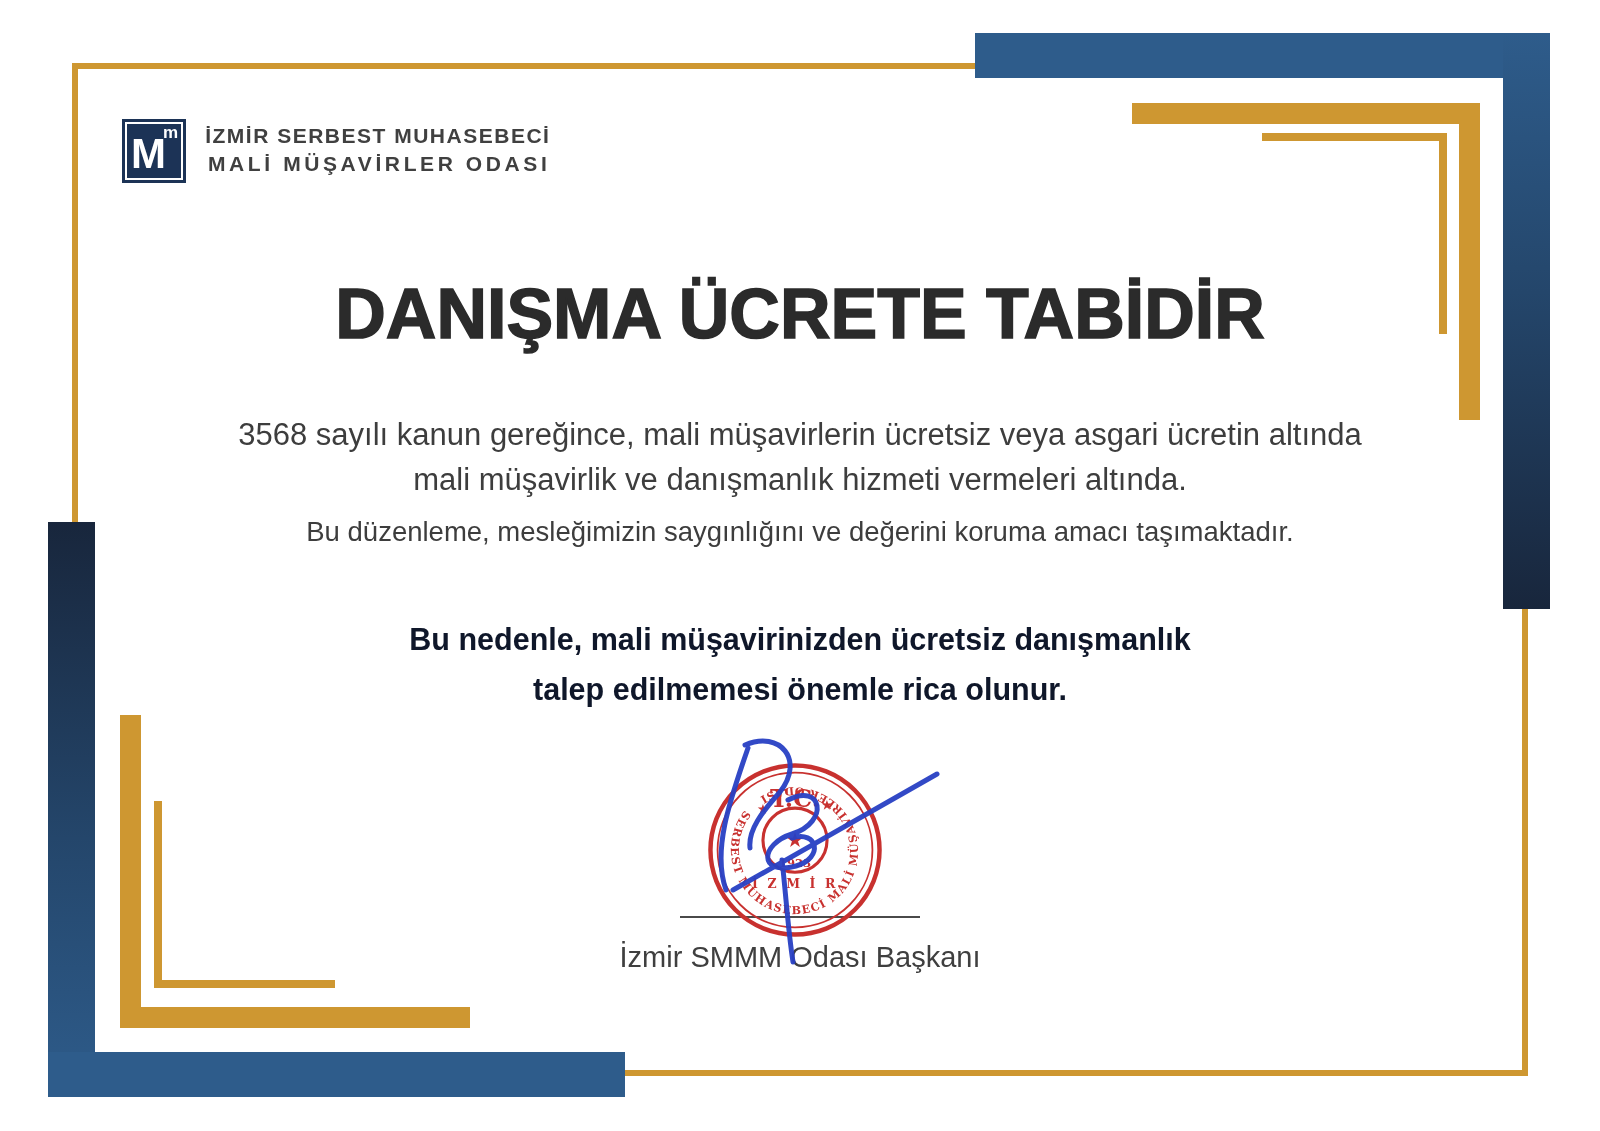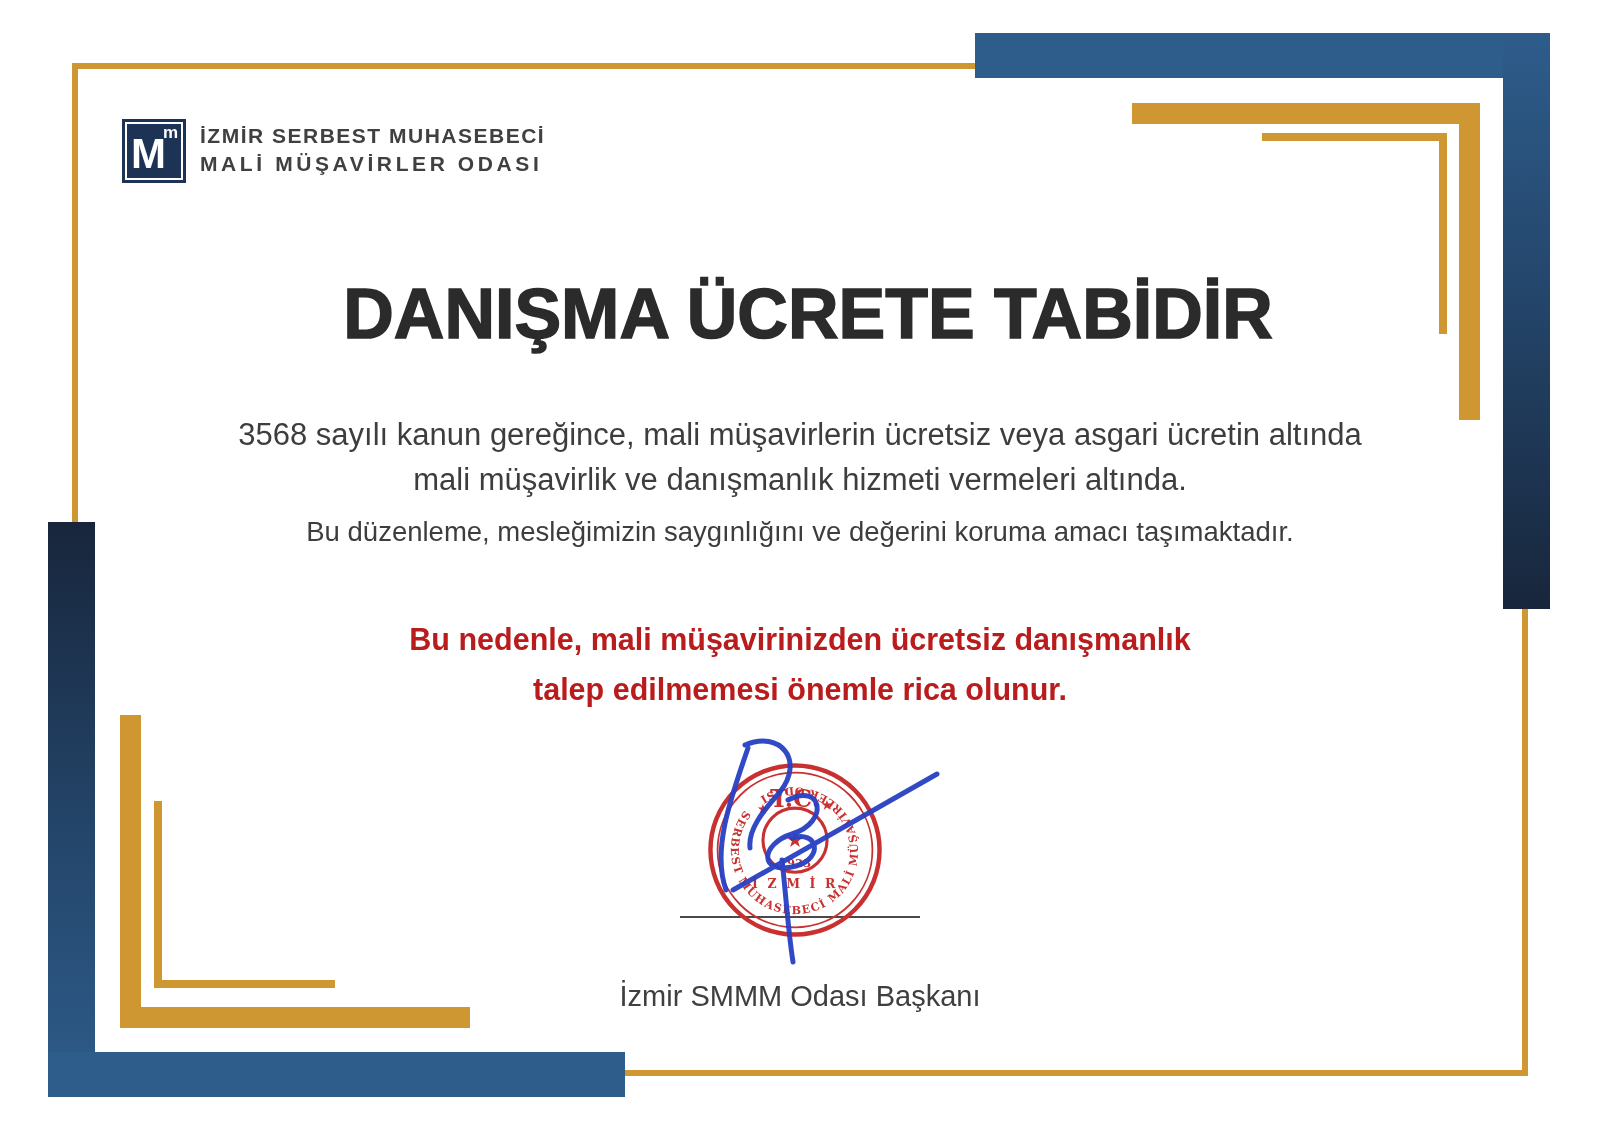--- a/index.html
+++ b/index.html
@@ -55,36 +55,36 @@
   }
   .logo-m-small{
     position:absolute;right:8px;top:5px;color:#fff;font-weight:bold;
     font-size:17px;line-height:1;z-index:2;
   }
   .org-name{
     left:200px;top:122px;z-index:4;color:#404040;font-weight:bold;
     font-size:21px;line-height:28px;
   }
   .org-line1{letter-spacing:1.5px;text-align:right;}
-  .org-line2{letter-spacing:3.6px;}
+  .org-line2{letter-spacing:3.6px;margin-left:8px;}
   
   .centered-block{left:72px;width:1456px;text-align:center;z-index:4;}
   .page-title{
     top:276px;font-size:70px;font-weight:bold;color:var(--title-color);
-    letter-spacing:0px;line-height:1.1;margin-left:8px;
+    letter-spacing:0px;line-height:1.1;
     -webkit-text-stroke:1.5px var(--title-color);
   }
   .para1{top:412px;font-size:31px;color:var(--body-color);line-height:45px;font-weight:400;}
   .para2{top:509px;font-size:27.5px;color:var(--body-color);line-height:45px;font-weight:400;}
-  .para3{top:614px;font-size:30.5px;color:#b91c1c;line-height:50px;font-weight:bold;}
+  .para3{top:614px;font-size:30.5px;color:#0f172a;line-height:50px;font-weight:bold;}
   
   .sig-line{left:680px;top:916px;width:240px;height:2px;background:#4a4a4a;z-index:4;}
   .stamp{left:706px;top:761px;width:178px;height:178px;z-index:5;}
   .signature{left:670px;top:730px;width:280px;height:240px;z-index:6;}
-  .signer-role{top:941px;font-size:29px;color:#3f3f3f;z-index:4;margin-top:39px;}
+  .signer-role{top:941px;font-size:29px;color:#3f3f3f;z-index:4;}
   .signer-name{top:976px;font-size:32px;font-weight:bold;color:#2d2d2d;z-index:4;}
   .stamp-text{font-family:"DejaVu Serif","Liberation Serif",serif;font-weight:bold;fill:var(--stamp-red);}
 </style>
 </head>
 <body>
 
 <div class="canvas">
 
   <div class="abs gold-frame"></div>
 

